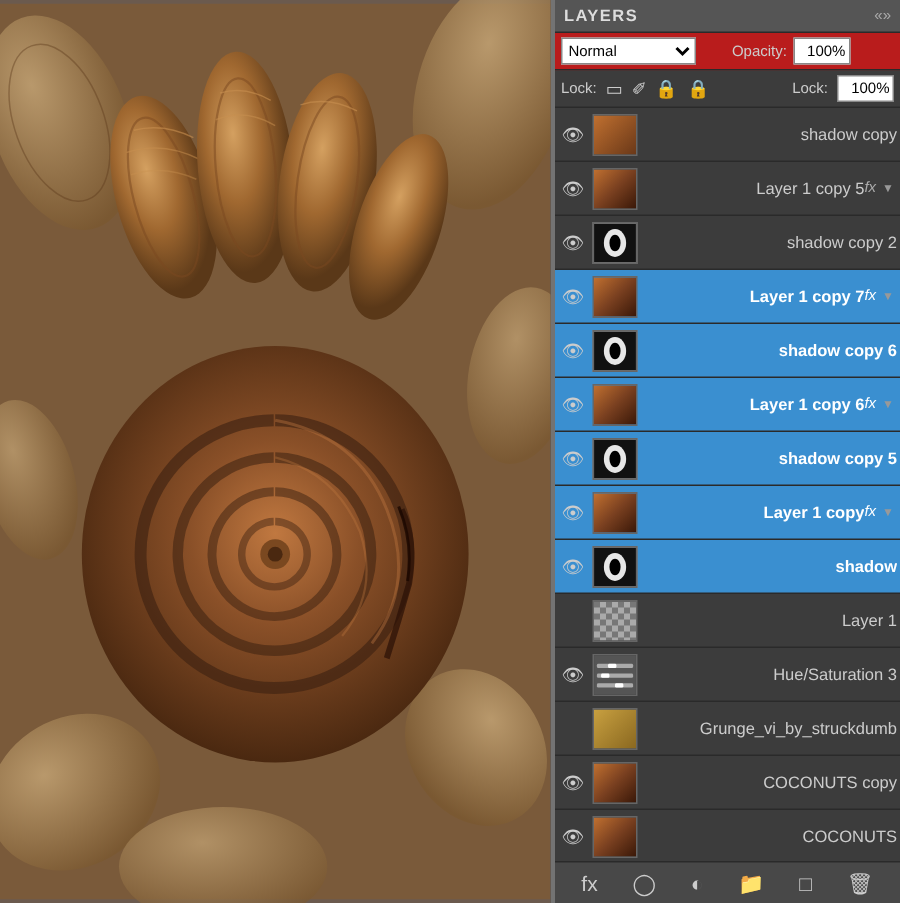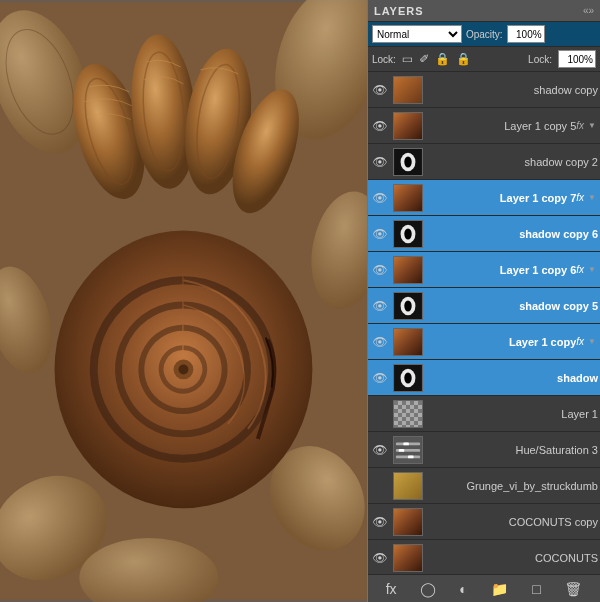--- a/index.html
+++ b/index.html
@@ -29,21 +29,21 @@
       width: 100%; height: 100%;
     }
 
     
     #layers-panel {
       width: 235px;
       height: 602px;
       background: #3c3c3c;
       display: flex;
       flex-direction: column;
-      border-left: 1px solid #737373;
+      border-left: 3px solid #737373;
     }
 
     
     #panel-header {
       background: #555;
       height: 22px;
       display: flex;
       align-items: center;
       justify-content: space-between;
       padding: 0 6px;
@@ -62,37 +62,38 @@
       color: #aaa;
       font-size: 10px;
     }
 
     
     #blend-row {
       display: flex;
       align-items: center;
       padding: 3px 4px;
       gap: 4px;
-      background: #0c4a6e;
+      background: #b91c1c;
       border-bottom: 1px solid #2a2a2a;
       flex-shrink: 0;
     }
 
     #blend-select {
       width: 90px;
       height: 18px;
       background: #fff;
       border: 1px solid #888;
       font-size: 10px;
       color: #000;
     }
 
     #opacity-label {
       color: #ccc;
       font-size: 10px;
+      margin-left: 20px;
     }
 
     #opacity-input {
       width: 38px;
       height: 18px;
       background: #fff;
       border: 1px solid #888;
       font-size: 10px;
       text-align: right;
       padding-right: 2px;

